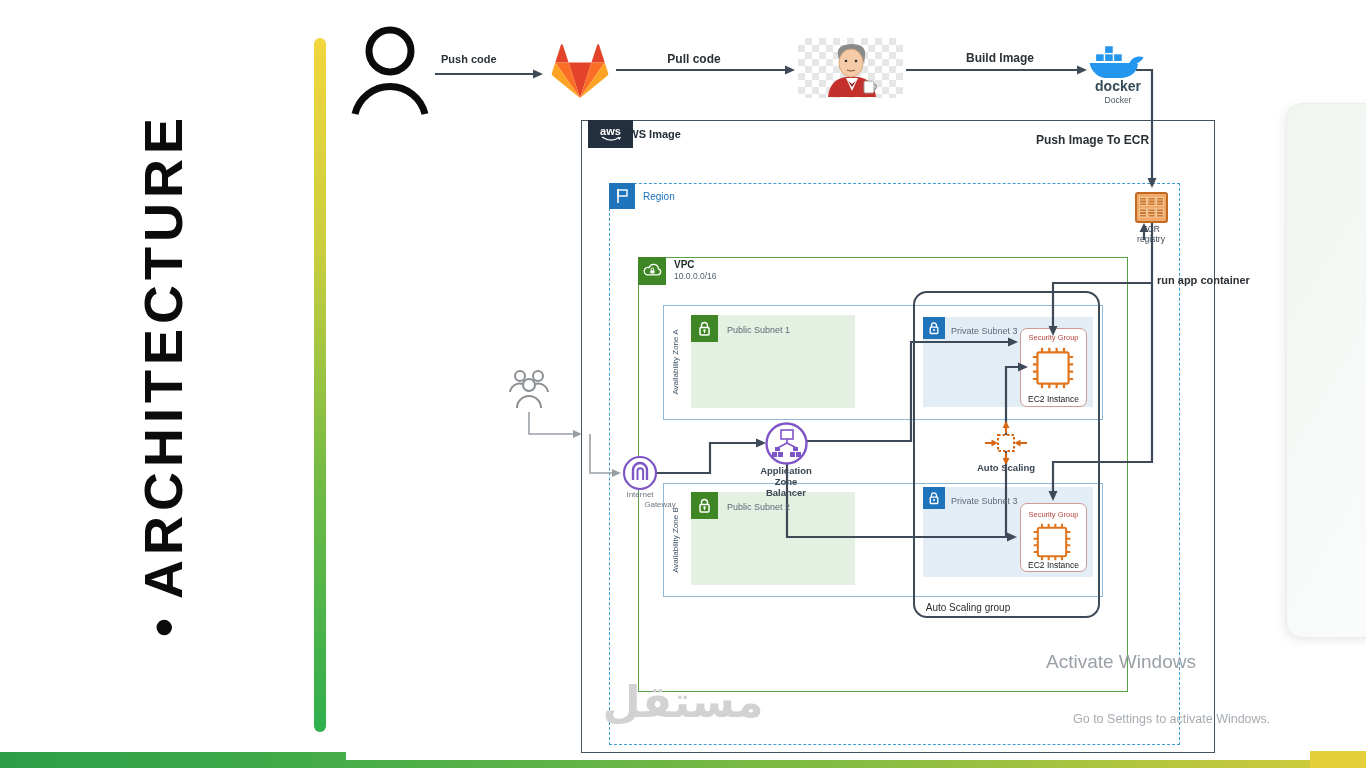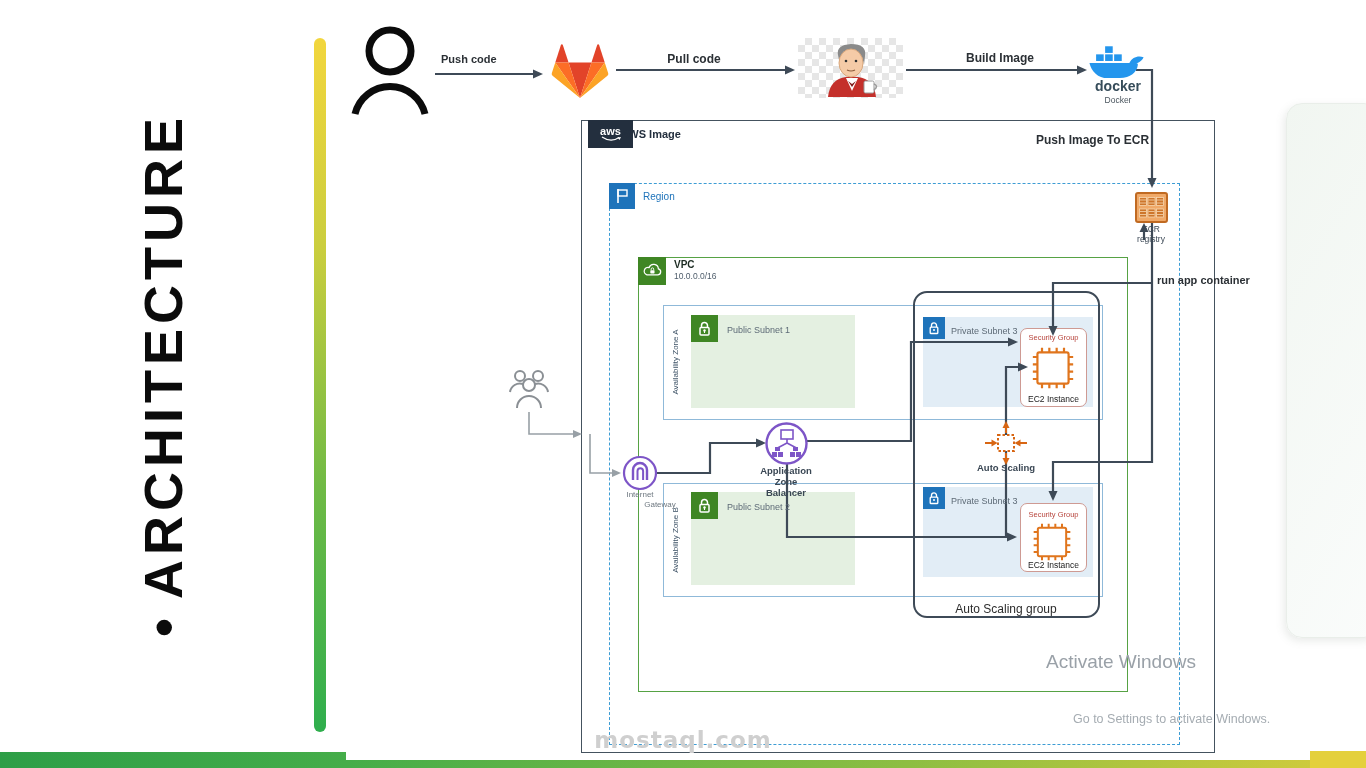--- a/index.html
+++ b/index.html
@@ -280,21 +280,21 @@
         <path d="M45,25 H37"></path>
     </g>
     <g fill="#D86613">
       <polygon points="24,3 20.5,10 27.5,10"></polygon>
       <polygon points="24,47 20.5,40 27.5,40"></polygon>
       <polygon points="15.5,25 9.5,21.5 9.5,28.5"></polygon>
       <polygon points="32.5,25 38.5,21.5 38.5,28.5"></polygon>
     </g>
   </svg>
   <div class="lbl t-node ctr" style="left:960px;top:462px;width:92px;z-index:6">Auto Scaling</div>
-  <div class="lbl ctr" style="left:930px;top:602px;width:152px;font-size:12px;color:#2D2D2D;z-index:6">Auto Scaling group</div>
+  <div class="lbl ctr" style="left:892px;top:602px;width:152px;font-size:10px;color:#2D2D2D;z-index:6">Auto Scaling group</div>
 
   <svg class="node-ic" style="left:506px;top:366px" width="46" height="48" viewBox="0 0 46 48">
     <g stroke="#8A8F94" stroke-width="2" fill="none">
       <circle cx="14" cy="10" r="5"></circle>
         <circle cx="32" cy="10" r="5"></circle>
       <path d="M4,26 a10,10 0 0 1 13,-8"></path>
         <path d="M42,26 a10,10 0 0 0 -13,-8"></path>
       <circle cx="23" cy="19" r="6"></circle>
       <path d="M11,42 a12,12 0 0 1 24,0"></path>
     </g>
@@ -322,19 +322,19 @@
         <rect x="32" y="31" width="5" height="5"></rect>
         <rect x="29" y="26" width="5" height="4"></rect>
     </g>
   </svg>
   <div class="lbl t-node ctr" style="left:746px;top:465px;width:80px;z-index:6">Application</div>
   <div class="lbl t-node ctr" style="left:746px;top:476px;width:80px;z-index:6">Zone</div>
   <div class="lbl t-node ctr" style="left:746px;top:487px;width:80px;z-index:6">Balancer</div>
 
   <div class="lbl wm wm-act1" style="left:1046px;top:651px">Activate Windows</div>
   <div class="lbl wm wm-act2" style="left:1073px;top:712px">Go to Settings to activate Windows.</div>
-  <div class="lbl wm wm-en ctr" style="left:590px;top:727px;width:186px">mostaql.com</div>
+  <div class="lbl wm wm-ar ctr" style="left:590px;top:676px;width:186px">مستقل</div>
 
   <div class="bar-mid"></div>
   <div class="bar-left"></div>
   <div class="bar-right"></div>
 
 </div>
 
 </body></html>

